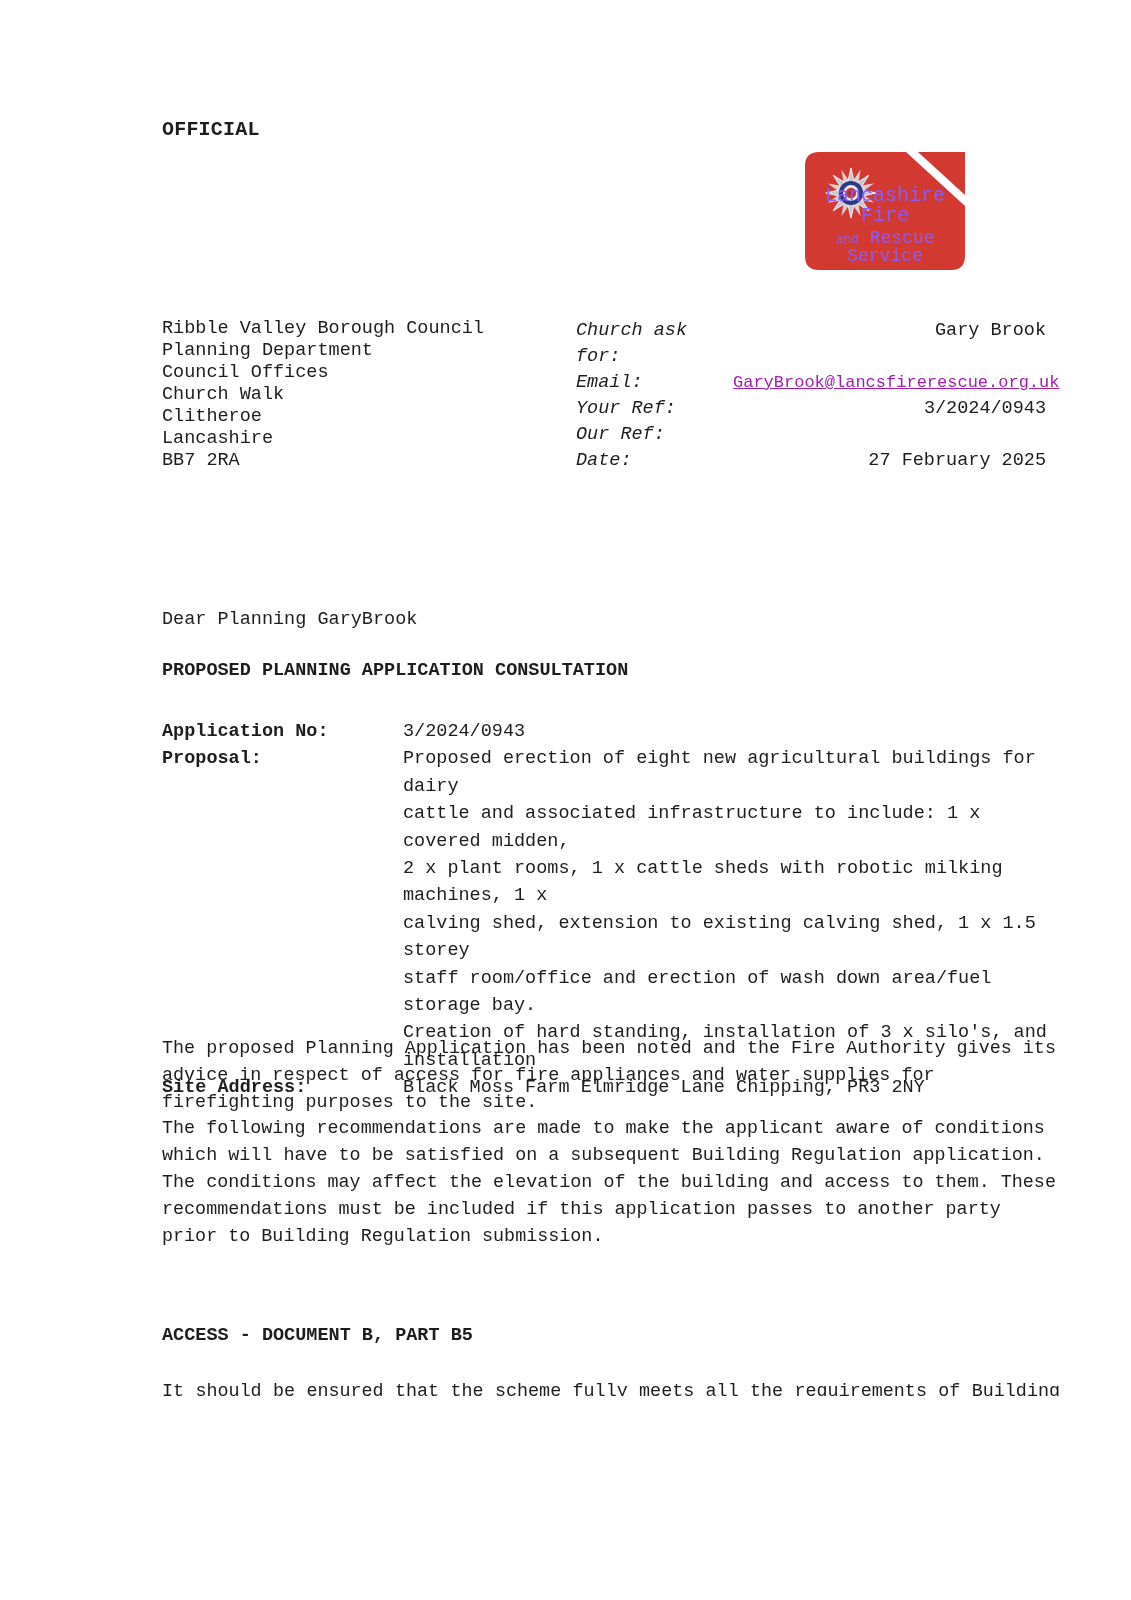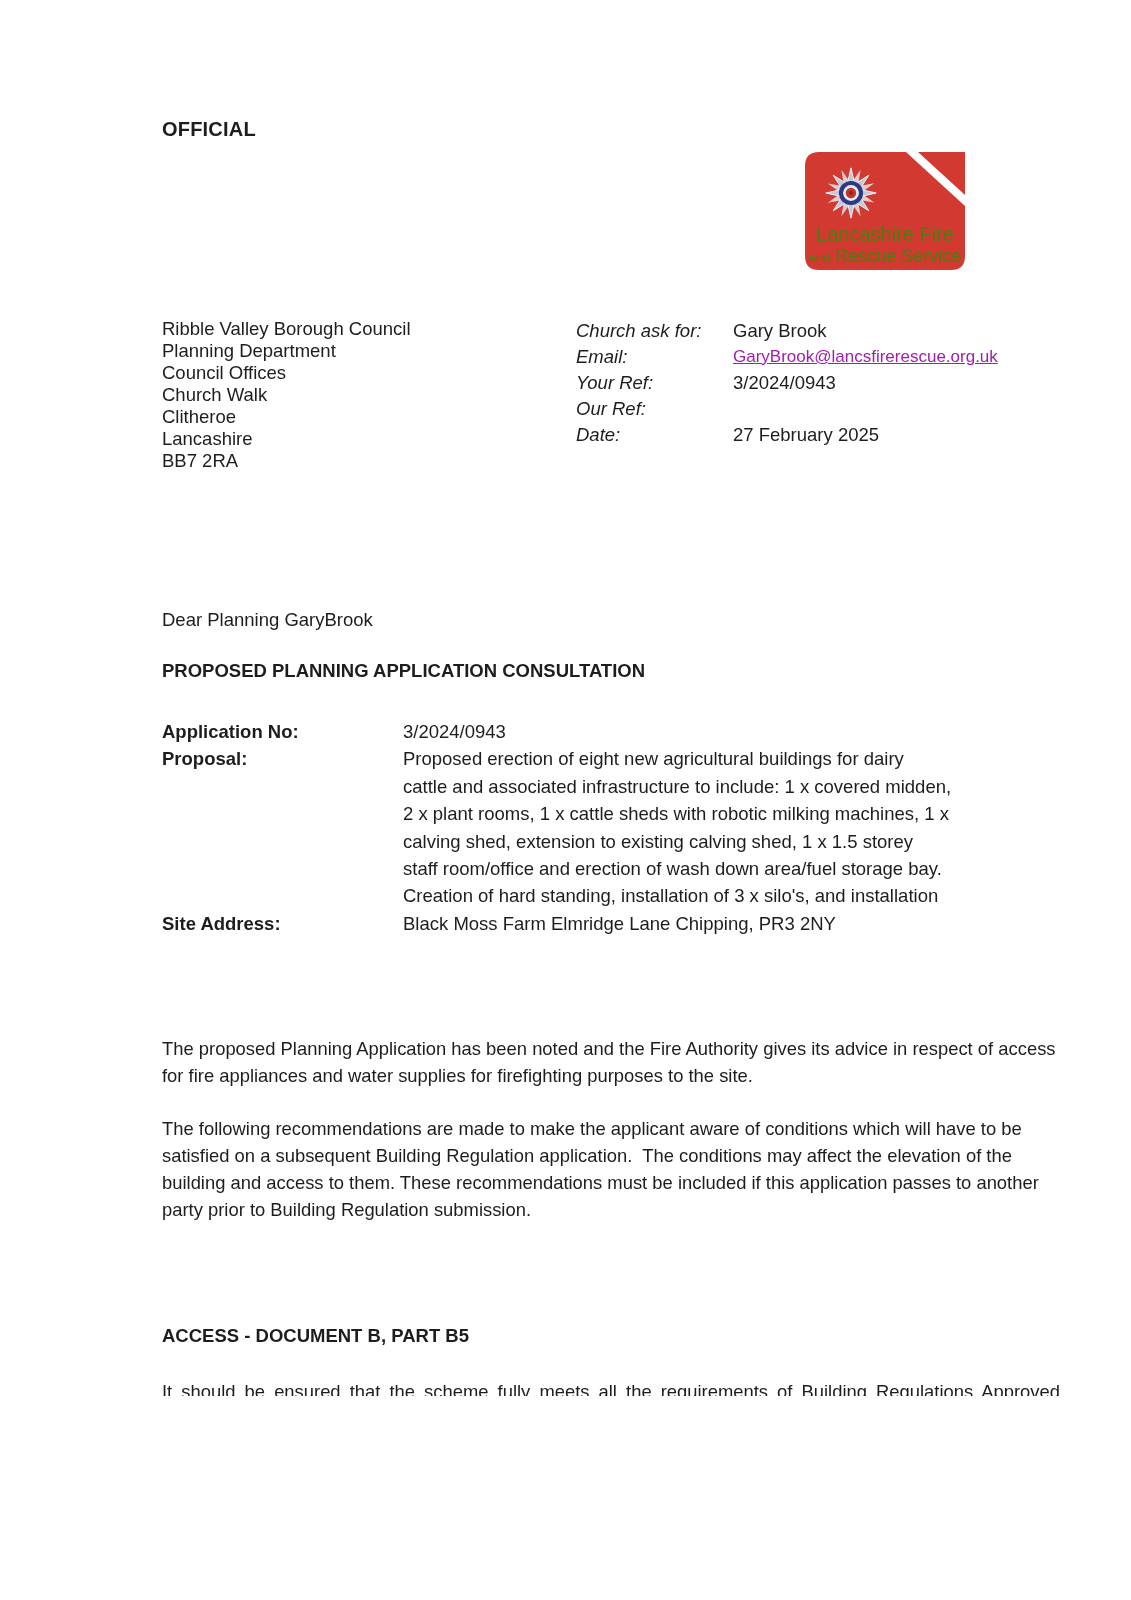--- a/index.html
+++ b/index.html
@@ -1,52 +1,52 @@
 <!DOCTYPE html>
 <html><head>
 <meta charset="utf-8">
 <style>
   html,body{margin:0;padding:0;background:#ffffff;}
   .page{
     position:relative;
     width:1131px;
     height:1396px;
     background:#ffffff;
-    font-family:Liberation Sans, sans-serif;
+    font-family:Liberation Mono, monospace;
     color:#1d1d1d;
     overflow:hidden;
   }
   .abs{position:absolute;}
 
   .official{
     left:162px; top:118px;
     font-size:20px; font-weight:bold; letter-spacing:.2px;
   }
 
   
   .logo{ left:805px; top:152px; width:160px; height:118px; }
   .logo svg.bg{ position:absolute; left:0; top:0; }
   .badge{ position:absolute; left:17px; top:12px; }
   .logo-text{
     position:absolute; left:0; bottom:5px; width:100%;
-    text-align:center; color:#4d7c0f; line-height:1;
+    text-align:center; color:#8b5cf6; line-height:1;
   }
   .logo-line1{ font-size:20px; margin-bottom:3px; }
   .logo-line2{ font-size:18px; }
   .logo-and{ font-size:13px; }
 
   
   .recipient{
     left:162px; top:318px;
     font-size:18.5px; line-height:22px; white-space:pre-line;
   }
   .contact{ left:576px; top:318px; width:470px; font-size:18.5px; line-height:26px; }
   .crow{ display:flex; }
   .clabel{ width:157px; flex:0 0 157px; font-style:italic; }
-  .cvalue{ flex:1; }
+  .cvalue{ flex:1;text-align:right; }
   .cvalue.link{
     color:#a21caf; text-decoration:underline; font-size:17px;
     line-height:26px; cursor:pointer;
   }
 
   .salutation{ left:162px; top:607px; font-size:18.5px; line-height:26px; }
   .subject{ left:162px; top:658px; font-size:18.5px; font-weight:bold; line-height:26px; }
 
   
   .details{

